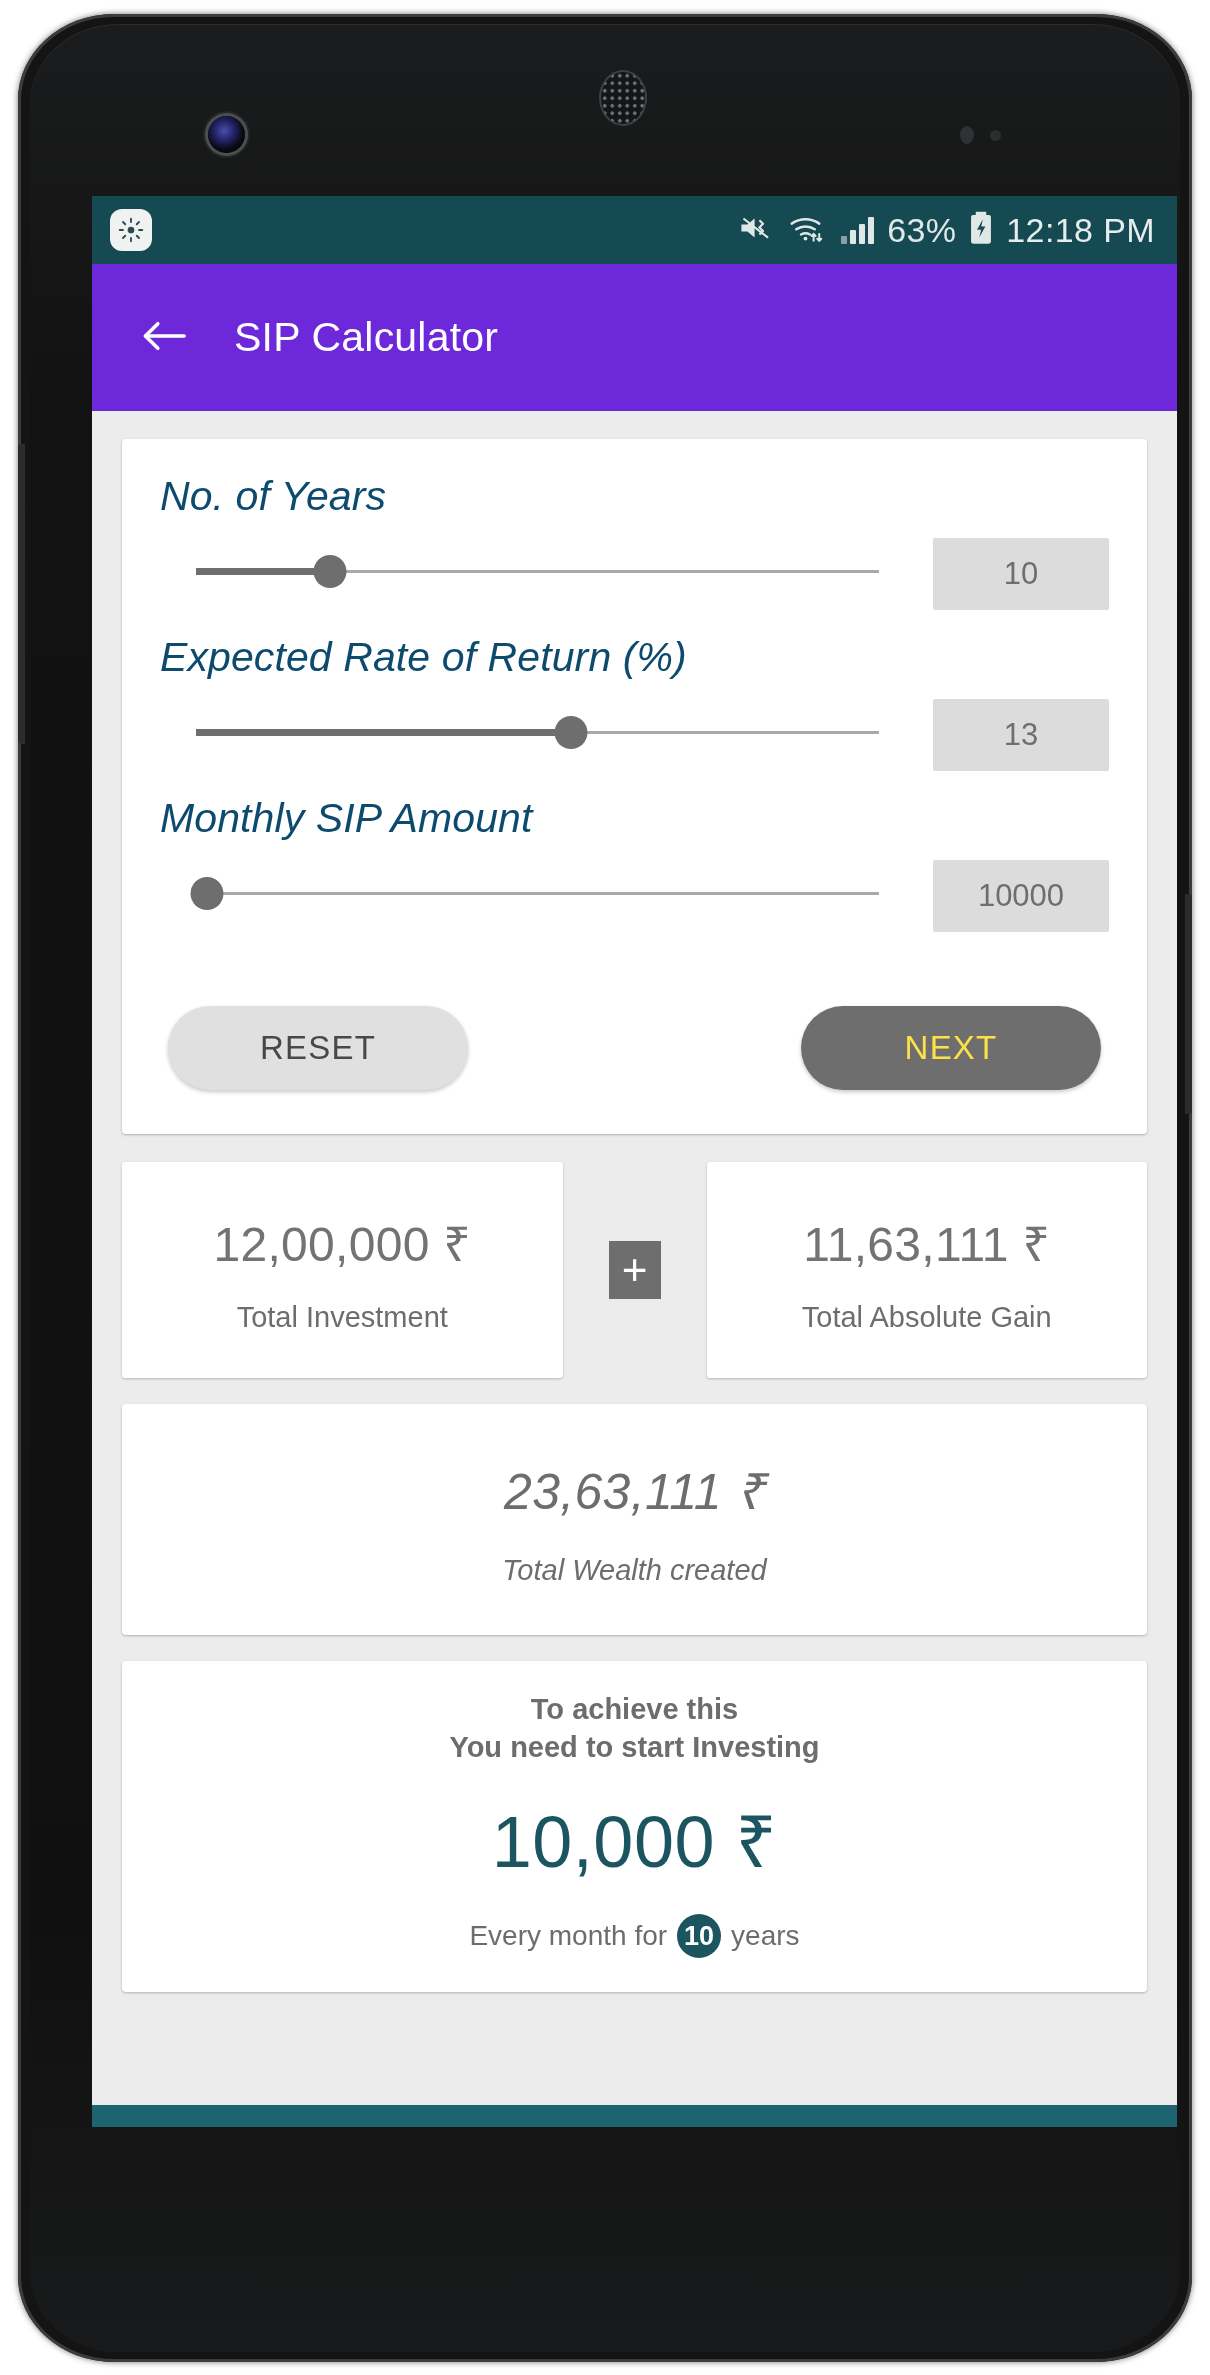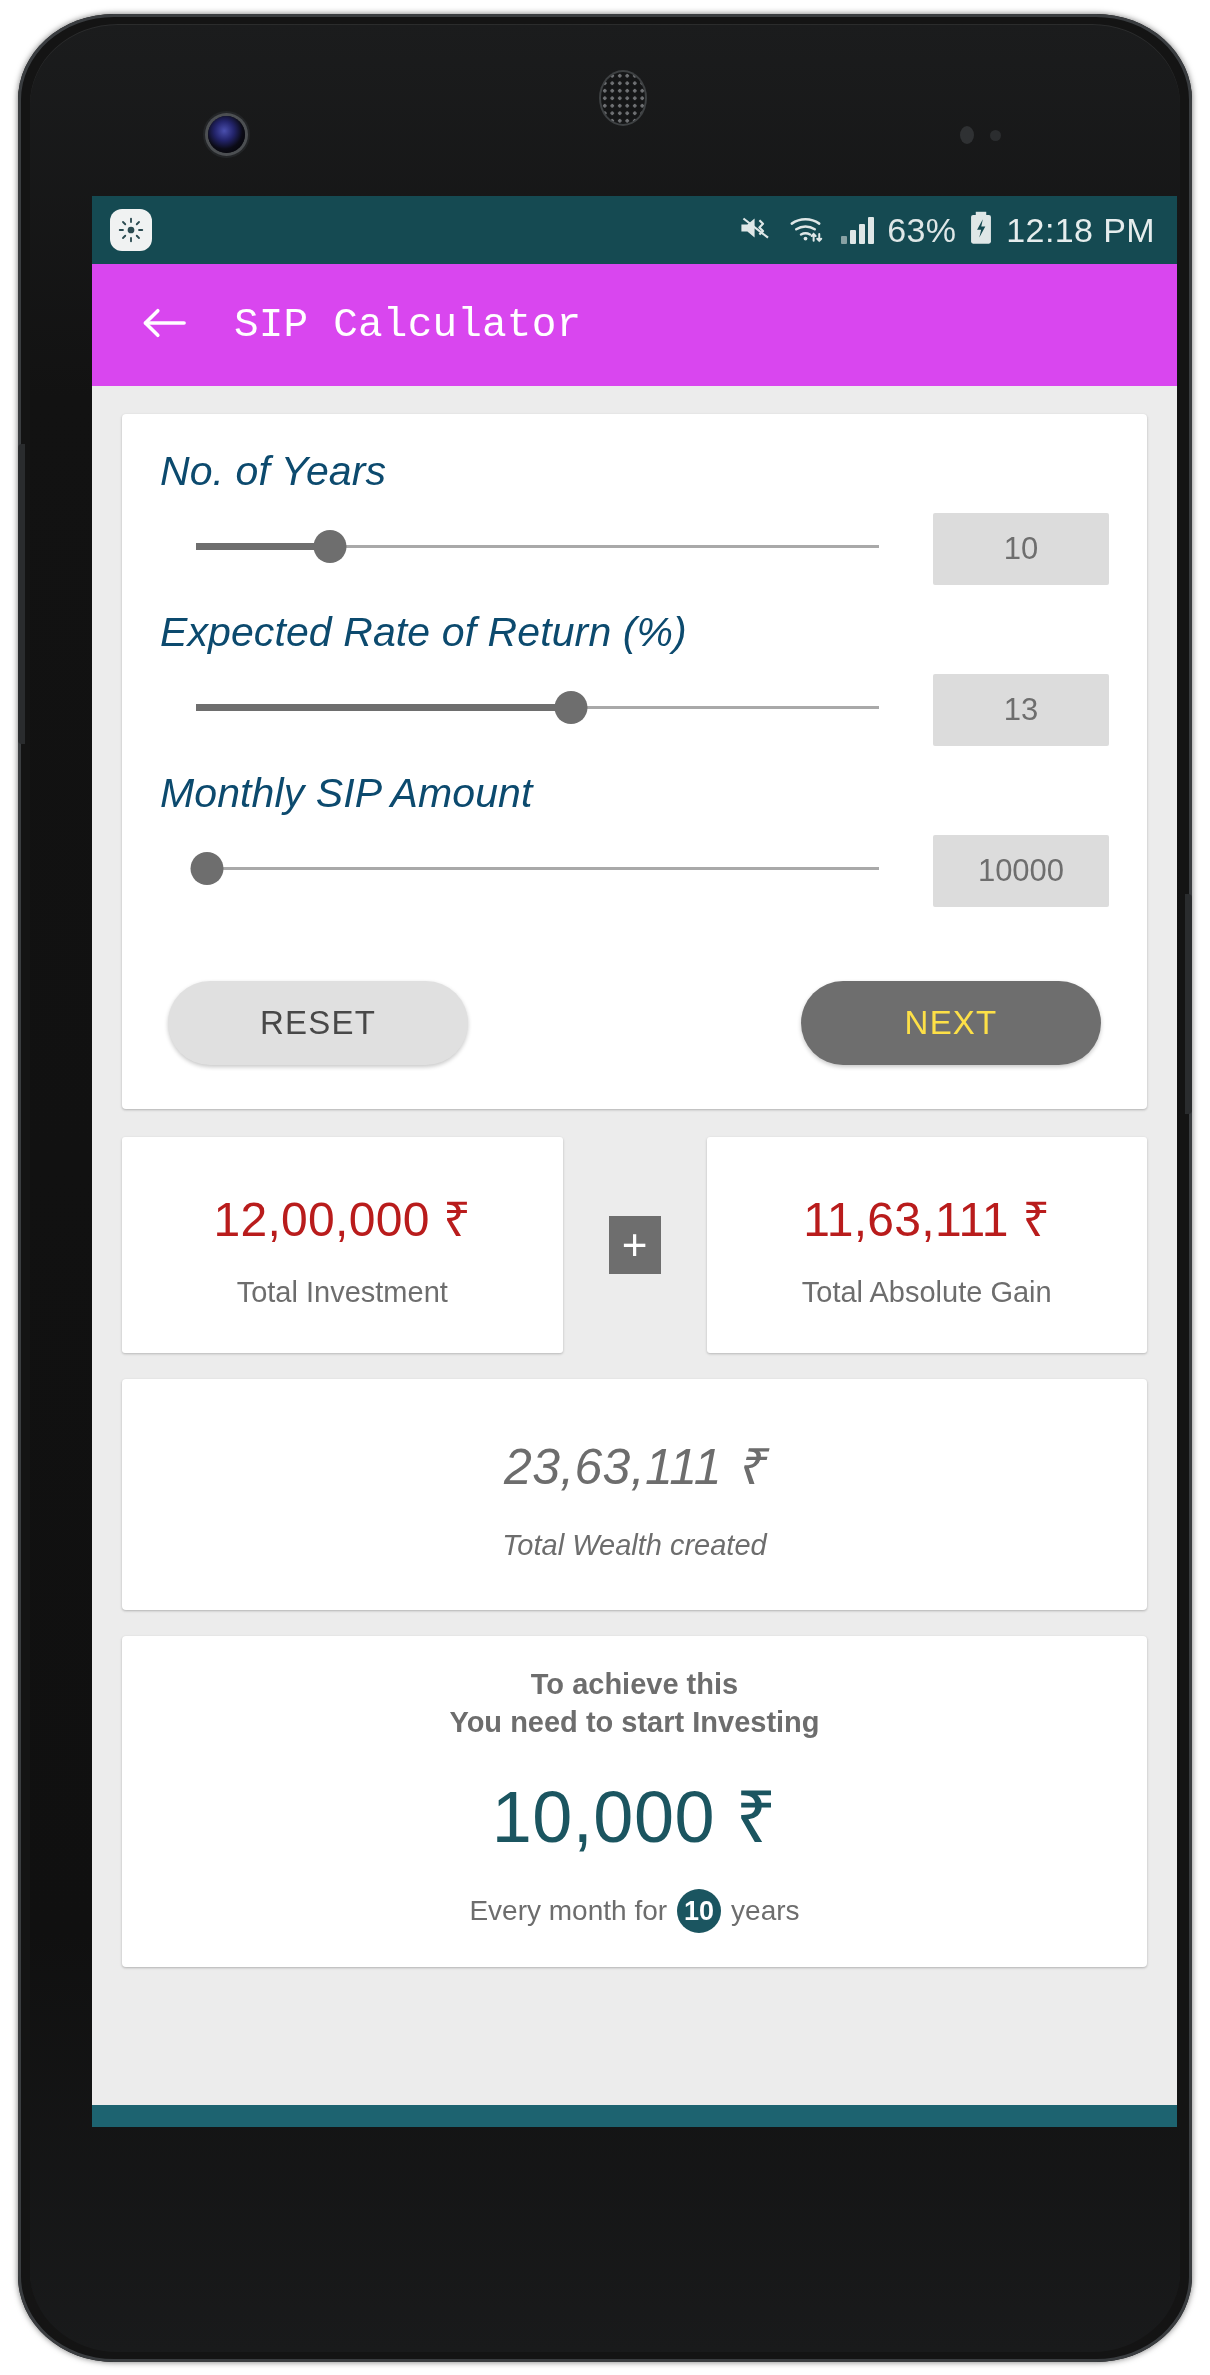--- a/index.html
+++ b/index.html
@@ -70,22 +70,22 @@
 
   .bars { display:flex; align-items:flex-end; gap:3px; height:28px; }
   .bars i { display:block; width:6px; background:#dfe7e7; border-radius:1px; }
   .bars i:nth-child(1){ height:8px; background:#87a2a4;}
   .bars i:nth-child(2){ height:14px;}
   .bars i:nth-child(3){ height:20px;}
   .bars i:nth-child(4){ height:27px;}
 
   
   .appbar {
-    height: 122px; background: #d946ef;
-    display: flex; align-items: center; padding-left: 48px; gap: 46px; font-family: Liberation Mono, monospace;
+    height: 147px; background: #6d28d9;
+    display: flex; align-items: center; padding-left: 48px; gap: 46px;
   }
   .appbar-title { color:#ffffff; font-size: 41px; font-weight: 400; letter-spacing:.2px; }
 
   
   .content { padding: 0; }
 
   .card {
     background: #ffffff; border-radius: 4px;
     box-shadow: 0 1px 3px rgba(0,0,0,.16), 0 1px 2px rgba(0,0,0,.10);
   }
@@ -125,21 +125,21 @@
     flex: 1; background:#fff; border-radius:3px; padding: 48px 10px 44px 10px;
     text-align:center;
     box-shadow: 0 1px 3px rgba(0,0,0,.15), 0 1px 2px rgba(0,0,0,.09);
   }
   .plus-gap { width: 144px; display:flex; align-items:center; justify-content:center; }
   .plus-badge {
     width: 52px; height: 58px; background:#6e6e6e; color:#fff;
     display:flex; align-items:center; justify-content:center;
     font-size: 44px; line-height: 1; font-weight: 300;
   }
-  .big-amount { font-size: 48px; color:#b91c1c; font-weight: 400; letter-spacing:.3px; }
+  .big-amount { font-size: 48px; color:#737373; font-weight: 400; letter-spacing:.3px; }
   .amount-caption { font-size: 29px; color:#6d6d6d; margin-top: 26px; }
 
   .wealth-card { margin: 26px 30px 0 30px; padding: 52px 10px 48px 10px; text-align:center;font-style:italic; }
   .wealth-amount { font-size: 50px; color:#6d6d6d; letter-spacing:.3px; }
   .wealth-caption { font-size: 29px; color:#6d6d6d; margin-top: 30px; }
 
   .achieve-card { margin: 26px 30px 0 30px; padding: 30px 10px 34px 10px; text-align:center; }
   .achieve-line { font-size: 29px; color:#6d6d6d; line-height: 1.3; font-weight: bold; }
   .achieve-amount { font-size: 72px; color:#1b5560; font-weight: 400; margin: 24px 0 26px 0; letter-spacing:.5px; }
   .achieve-foot { font-size: 28px; color:#6d6d6d; display:flex; align-items:center; justify-content:center; gap: 10px; }

